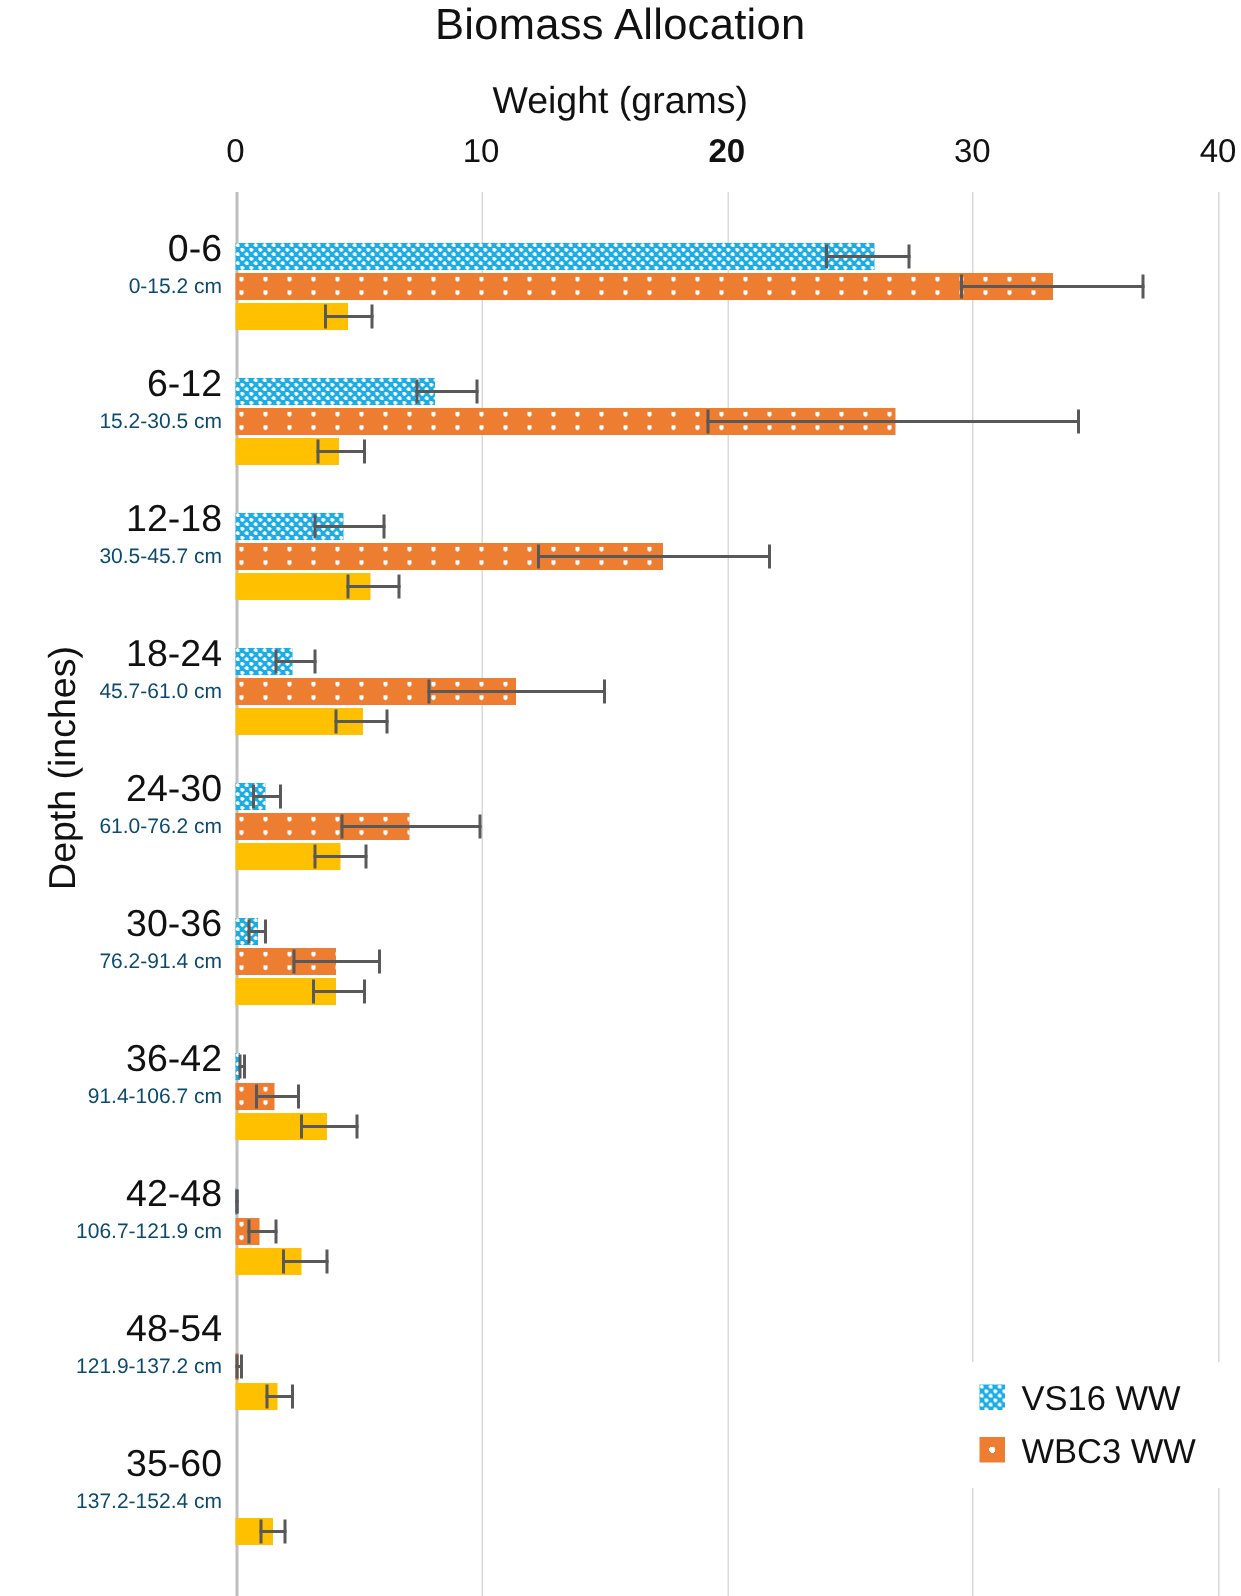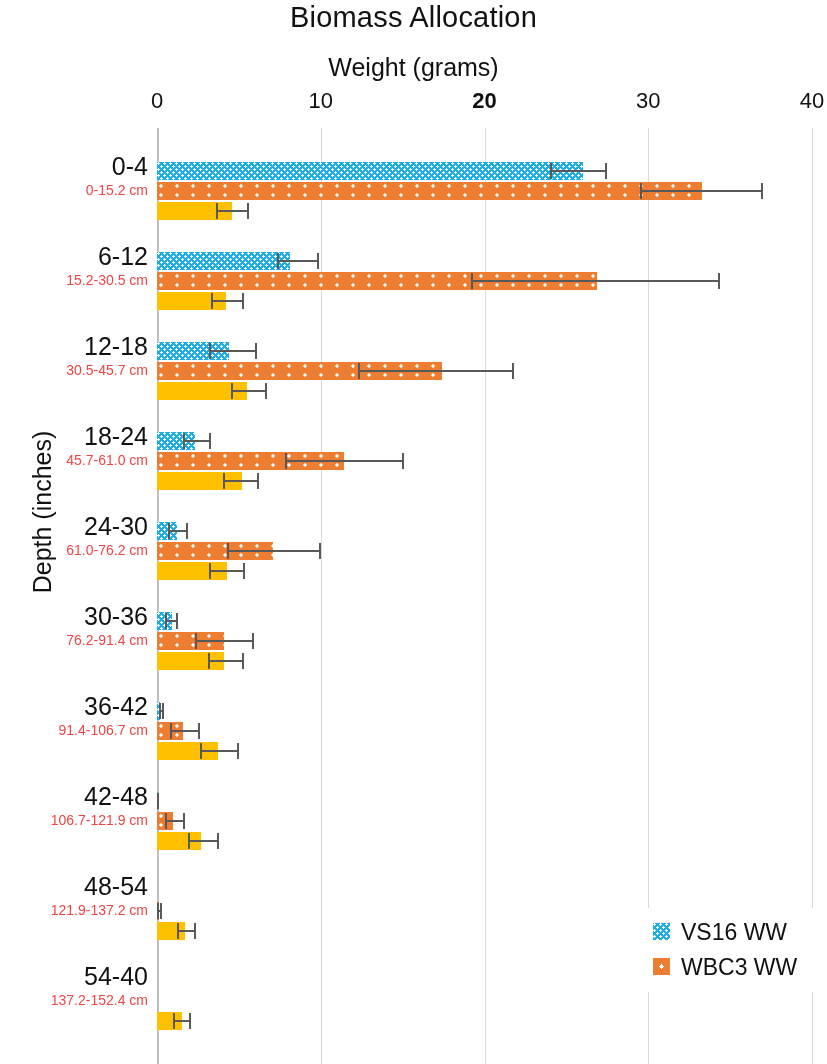--- a/index.html
+++ b/index.html
@@ -57,21 +57,21 @@
   .err{position:absolute;height:18px;}
   .err .eline{position:absolute;left:0;top:8px;height:2px;background:#595959;width:100%;}
   .err .cap{position:absolute;top:1px;width:2px;height:16px;background:#595959;}
   .err .cap.lo{left:0;}
   .err .cap.hi{right:0;}
 
   
   #y-labels{position:absolute;left:0;top:128px;width:150px;height:936px;}
   .ycat{position:absolute;left:0;width:148px;text-align:right;}
   .ycat .inch{font-size:25px;line-height:28px;color:#111;}
-  .ycat .cm{font-size:14px;line-height:18px;color:#ef4444;margin-top:1px;margin-left:12px;}
+  .ycat .cm{font-size:14px;line-height:18px;color:#0c4a6e;margin-top:1px;margin-left:12px;}
 
   
   #legend{
     position:absolute;left:645px;top:908px;width:175px;
     padding:6px 4px 8px 8px;background:#fff;
   }
   .legend-row{display:flex;align-items:center;height:35px;}
   .legend-swatch{width:17px;height:17px;margin-right:11px;flex:0 0 auto;}
   .legend-swatch.s0{
     background-color:#1CADE4;
@@ -97,21 +97,21 @@
 <div id="x-tick-labels">
     <div class="xt" style="left: 157px;">0</div>
     <div class="xt" style="left: 320.75px;">10</div>
     <div class="xt" style="left: 484.5px; font-weight: bold;">20</div>
     <div class="xt" style="left: 648.25px;">30</div>
     <div class="xt" style="left: 812px;">40</div>
   </div>
 
 <div id="y-labels">
     <div class="ycat" style="top: 24px;">
-      <div class="inch">0-4</div>
+      <div class="inch">0-6</div>
       <div class="cm">0-15.2 cm</div>
     </div>
     <div class="ycat" style="top: 114px;">
       <div class="inch">6-12</div>
       <div class="cm">15.2-30.5 cm</div>
     </div>
     <div class="ycat" style="top: 204px;">
       <div class="inch">12-18</div>
       <div class="cm">30.5-45.7 cm</div>
     </div>
@@ -133,21 +133,21 @@
     </div>
     <div class="ycat" style="top: 654px;">
       <div class="inch">42-48</div>
       <div class="cm">106.7-121.9 cm</div>
     </div>
     <div class="ycat" style="top: 744px;">
       <div class="inch">48-54</div>
       <div class="cm">121.9-137.2 cm</div>
     </div>
     <div class="ycat" style="top: 834px;">
-      <div class="inch">54-40</div>
+      <div class="inch">35-60</div>
       <div class="cm">137.2-152.4 cm</div>
     </div>
   </div>
 
 <div id="plot">
     <div class="gridline axis" style="left: 0px;"></div>
     <div class="gridline" style="left: 163.75px;"></div>
     <div class="gridline" style="left: 327.5px;"></div>
     <div class="gridline" style="left: 491.25px;"></div>
     <div class="gridline" style="left: 655px;"></div>

